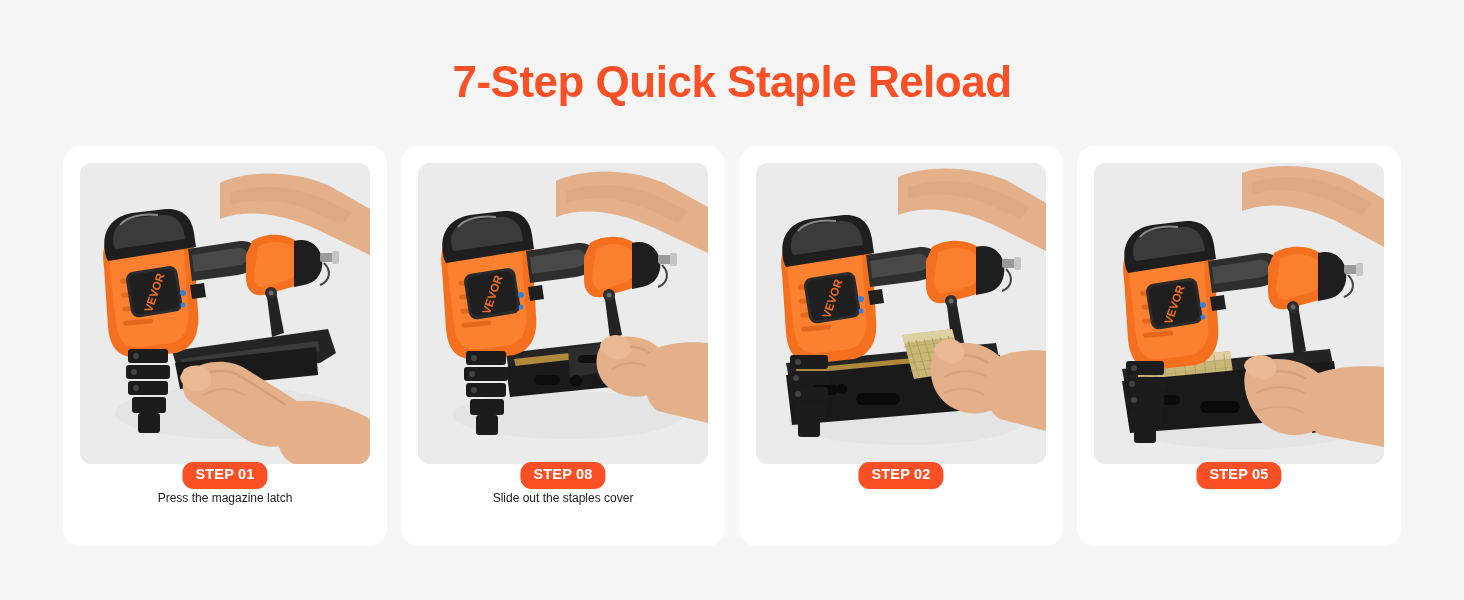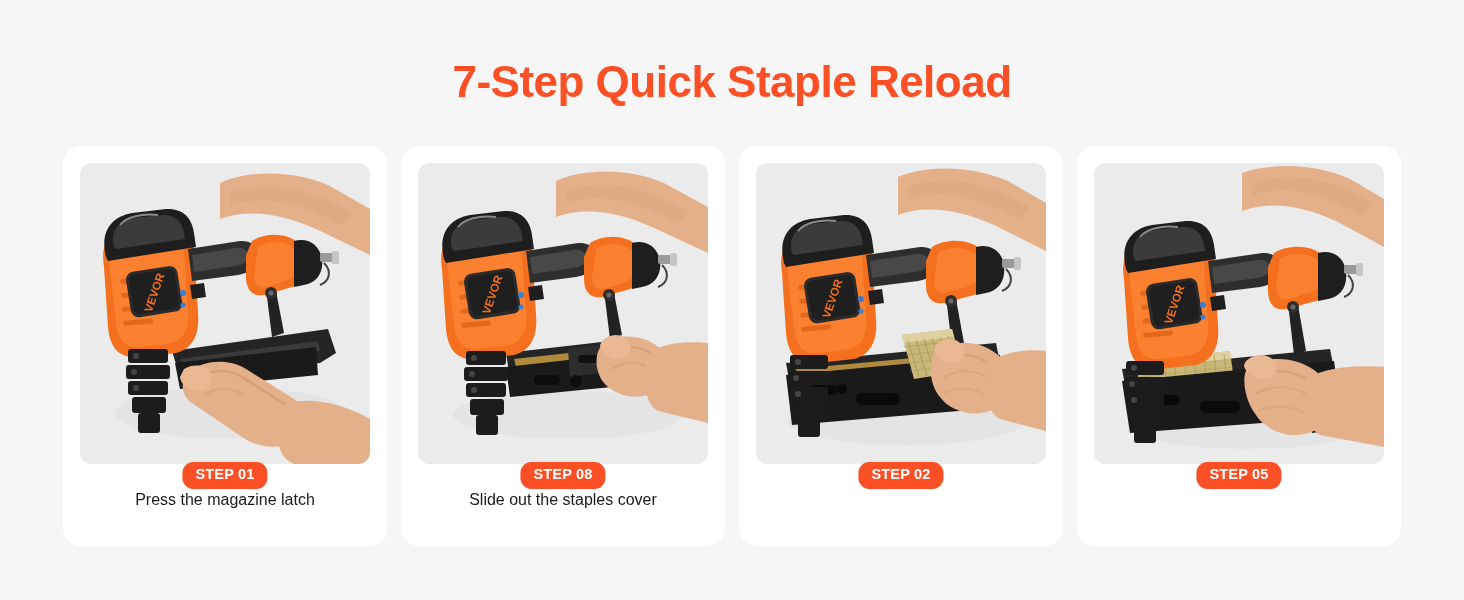--- a/index.html
+++ b/index.html
@@ -50,21 +50,21 @@
     font-size: 14.5px;
     font-weight: 600;
     letter-spacing: 0.2px;
     white-space: nowrap;
     line-height: 1.35;
     margin-top: 16px;
   }
   .caption {
     position: absolute; top: 345px; left: 0; width: 100%;
     text-align: center;
-    font-size: 16px;
+    font-size: 12px;
     color: #1b1b1b;
     font-weight: 400;
     padding: 0 8px;
   }
 </style>
 </head>
 <body>
 
 <div class="page">
 

